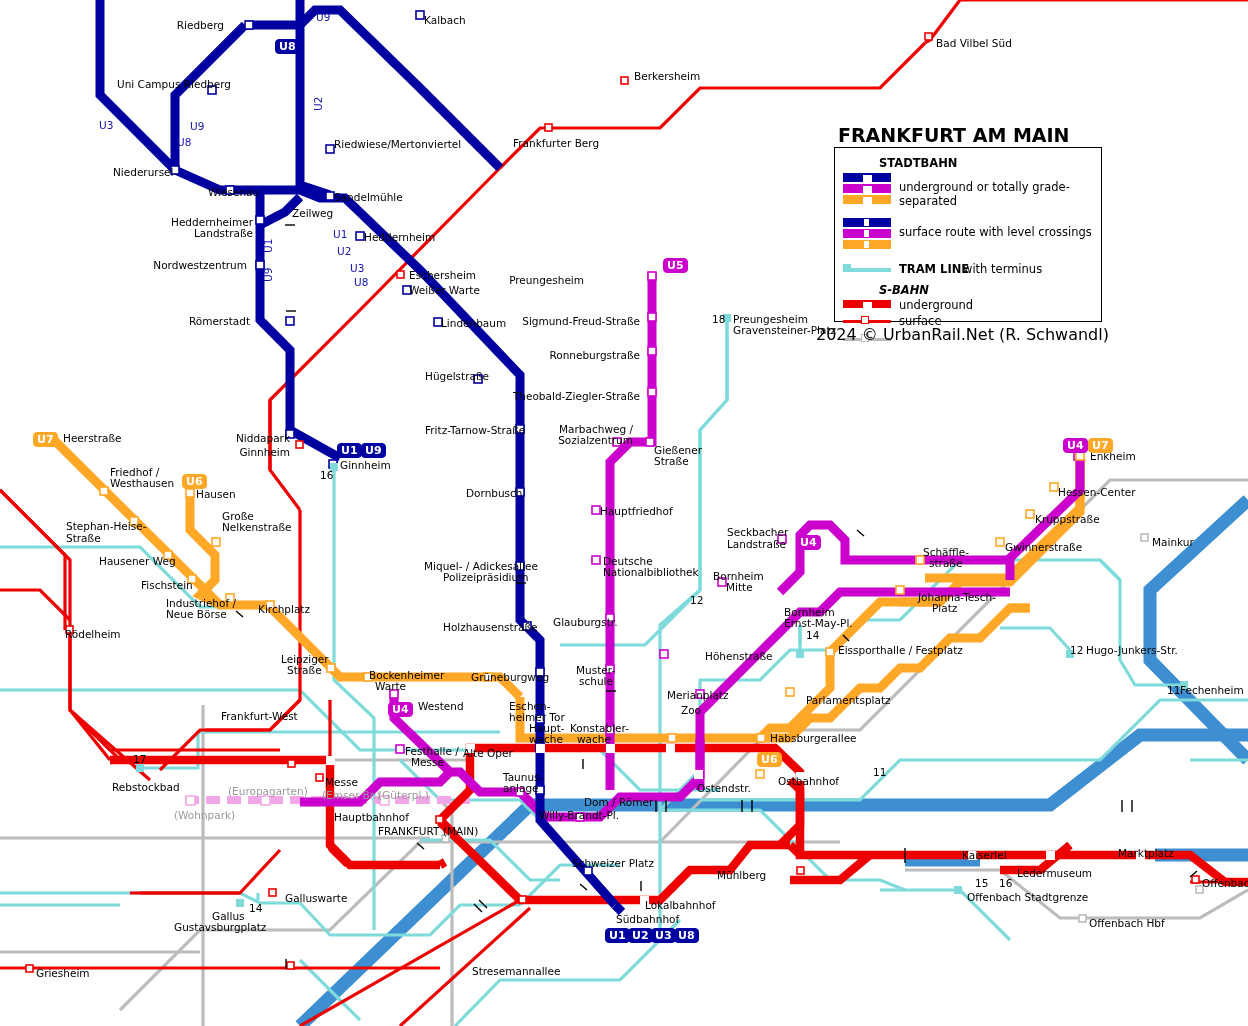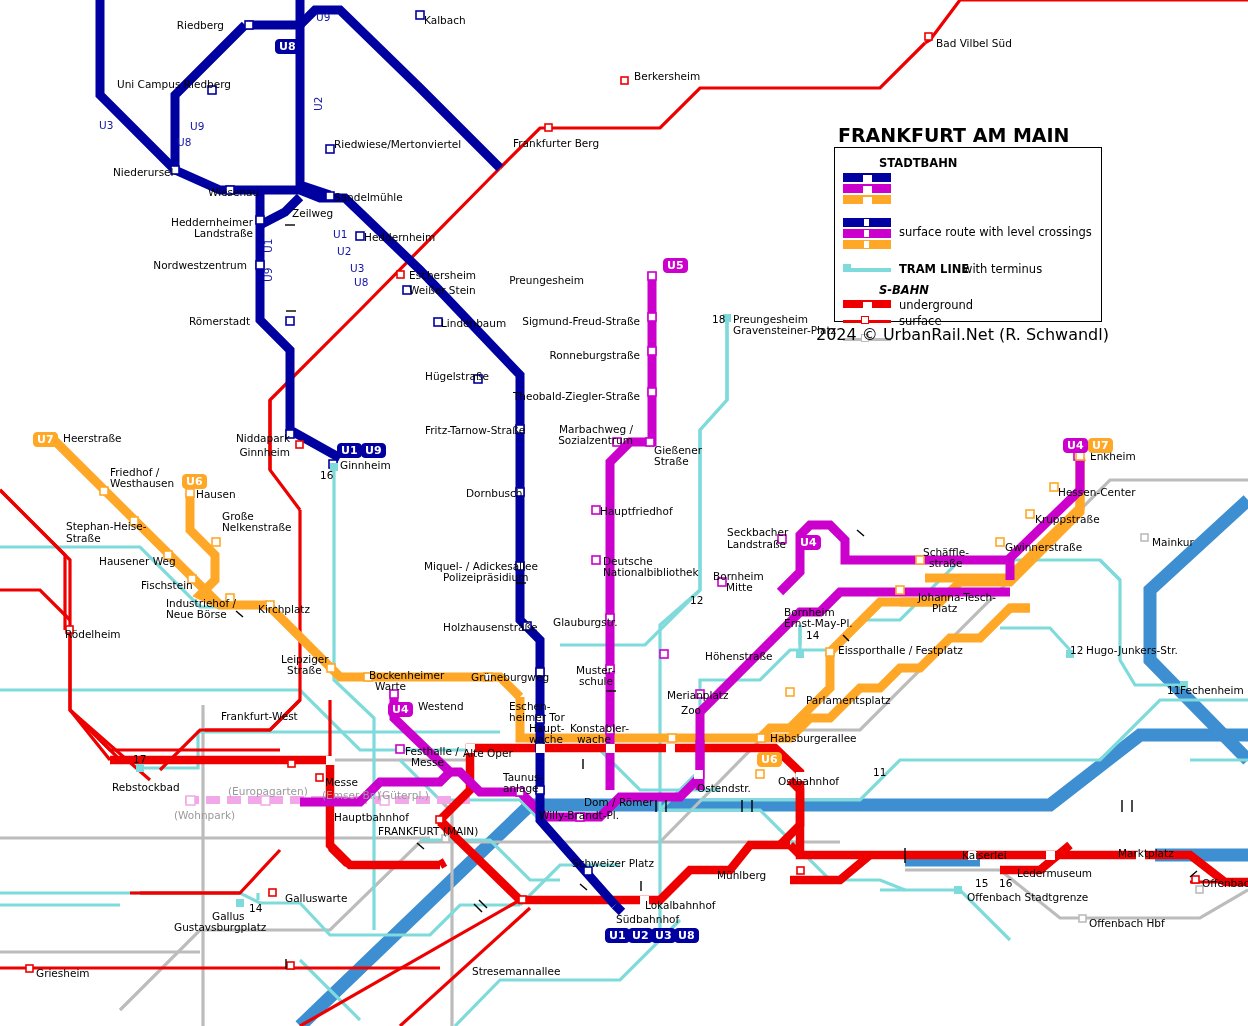--- a/index.html
+++ b/index.html
@@ -354,20 +354,21 @@
 
     <div class="sw" style="left:8px;top:25px;background:#0000a0;">
         <i style="left:20px;background:#fff;"></i>
       </div>
     <div class="sw" style="left:8px;top:36px;background:#cc00cc;">
         <i style="left:20px;background:#fff;"></i>
       </div>
     <div class="sw" style="left:8px;top:47px;background:#ffa827;">
         <i style="left:20px;background:#fff;"></i>
       </div>
+    <div class="lg-txt" style="left:64px;top:32px;">underground or totally grade-separated</div>
 
     <div class="sw" style="left:8px;top:70px;background:#0000a0;">
         <i style="left:20px;top:0px;height:9px;background:#fff;border:1px solid #0000a0;box-sizing:border-box;"></i>
       </div>
     <div class="sw" style="left:8px;top:81px;background:#cc00cc;">
         <i style="left:20px;top:0px;height:9px;background:#fff;border:1px solid #cc00cc;box-sizing:border-box;"></i>
       </div>
     <div class="sw" style="left:8px;top:92px;background:#ffa827;">
         <i style="left:20px;top:0px;height:9px;background:#fff;border:1px solid #ffa827;box-sizing:border-box;"></i>
       </div>
@@ -403,21 +404,21 @@
       <div class="lbl" style="left: 513px; top: 138px;">Frankfurter Berg</div>
       <div class="lbl" style="left: 113px; top: 167px;">Niederursel</div>
       <div class="lbl" style="left: 208px; top: 187px;">Wiesenau</div>
       <div class="lbl" style="left: 334px; top: 192px;">Sandelmühle</div>
       <div class="lbl" style="left: 292px; top: 208px;">Zeilweg</div>
       <div class="lbl r" style="right: 995px; top: 217px;">Heddernheimer</div>
       <div class="lbl r" style="right: 995px; top: 228px;">Landstraße</div>
       <div class="lbl" style="left: 364px; top: 232px;">Heddernheim</div>
       <div class="lbl r" style="right: 1001px; top: 260px; margin-left: 28px;">Nordwestzentrum</div>
       <div class="lbl" style="left: 409px; top: 270px;">Eschersheim</div>
-      <div class="lbl" style="left: 409px; top: 285px;">Weißer Stein</div>
+      <div class="lbl" style="left: 409px; top: 285px;">Weißer Warte</div>
       <div class="lbl r" style="right: 664px; top: 275px;">Preungesheim</div>
       <div class="lbl r" style="right: 998px; top: 316px;">Römerstadt</div>
       <div class="lbl r" style="right: 608px; top: 316px;">Sigmund-Freud-Straße</div>
       <div class="lbl" style="left: 441px; top: 318px;">Lindenbaum</div>
       <div class="lbl" style="left: 733px; top: 314px;">Preungesheim</div>
       <div class="lbl" style="left: 733px; top: 325px;">Gravensteiner-Platz</div>
       <div class="lbl r" style="right: 608px; top: 350px;">Ronneburgstraße</div>
       <div class="lbl" style="left: 425px; top: 371px;">Hügelstraße</div>
       <div class="lbl r" style="right: 608px; top: 391px;">Theobald-Ziegler-Straße</div>
       <div class="lbl" style="left: 425px; top: 425px;">Fritz-Tarnow-Straße</div>

